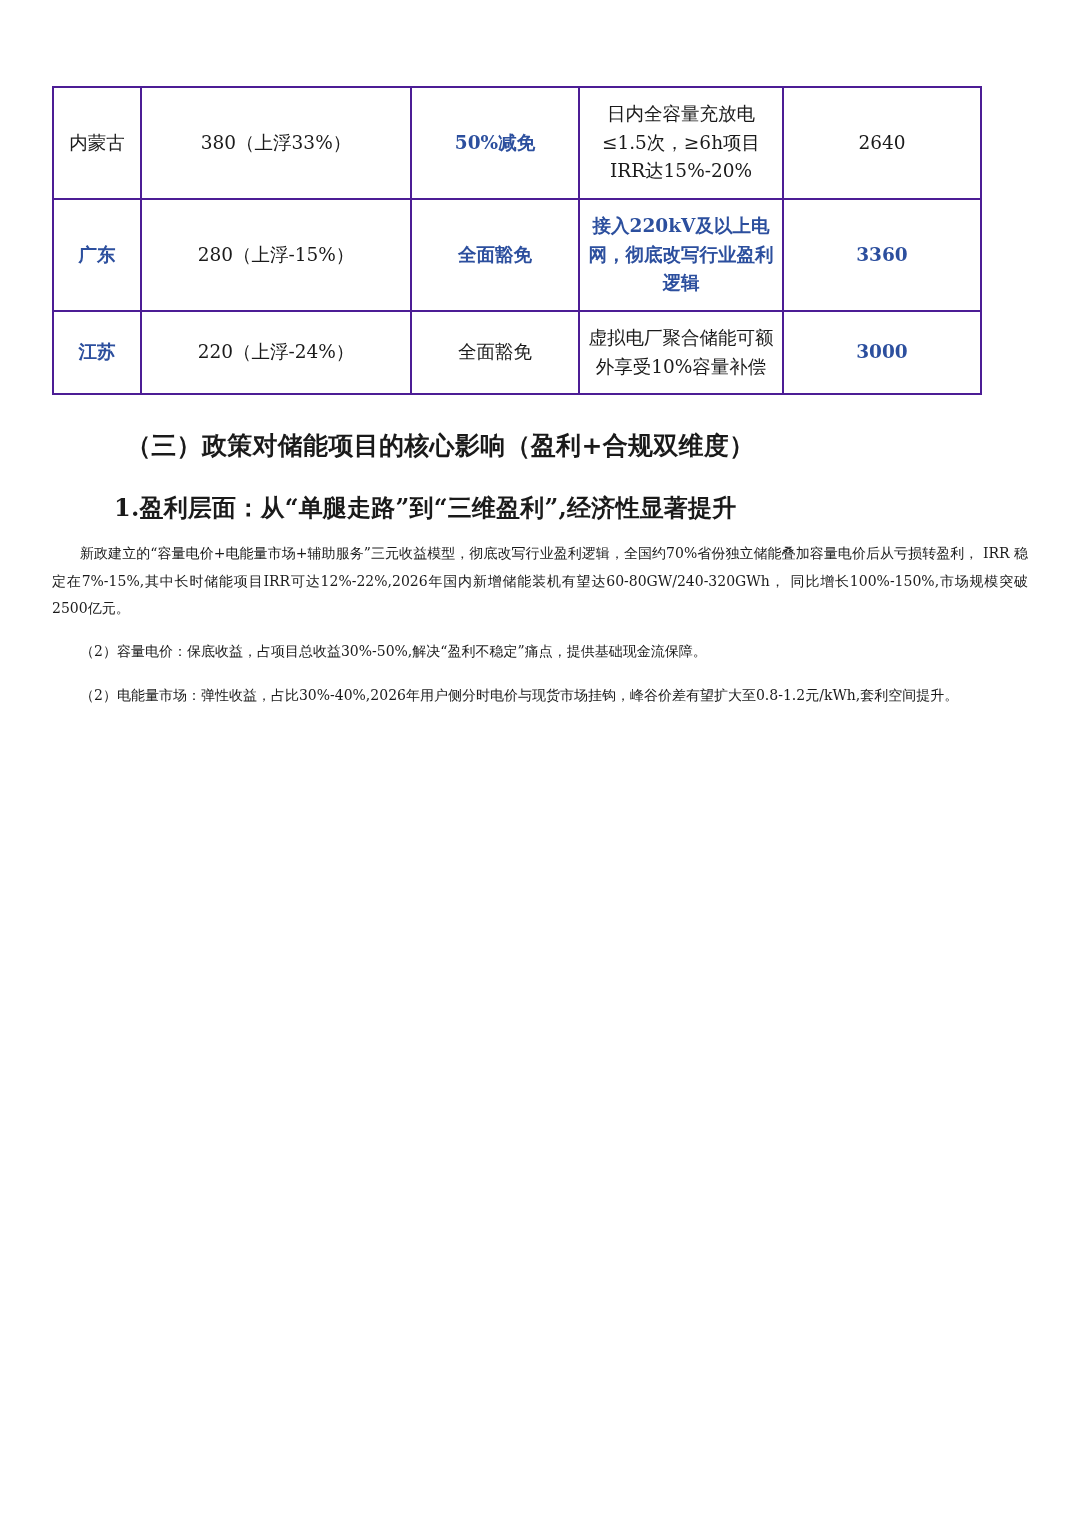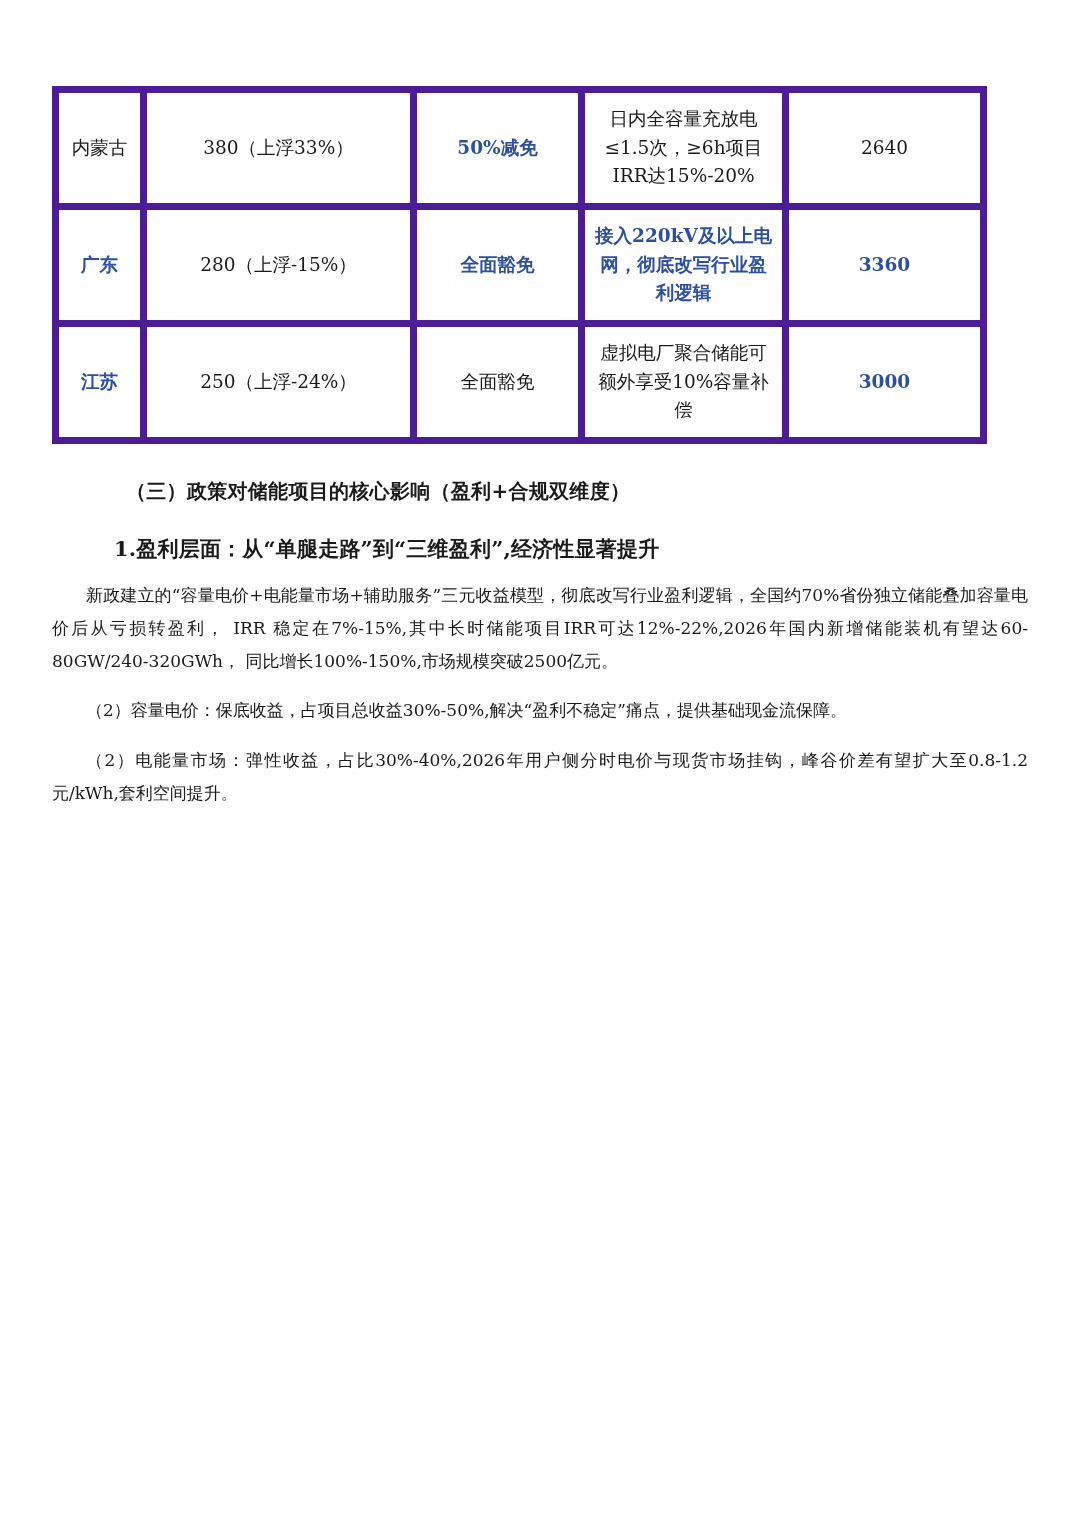--- a/index.html
+++ b/index.html
@@ -23,21 +23,21 @@
   }
 
   
   table.policy-table {
     border-collapse: collapse;
     width: 928px;
     margin: 26px 0 0 0;
     table-layout: fixed;
   }
   table.policy-table td {
-    border: 7px solid #4c1d95;
+    border: 2px solid #4c1d95;
     text-align: center;
     vertical-align: middle;
     font-size: 18.5px;
     line-height: 1.55;
     padding: 12px 8px;
     font-family: "DejaVu Serif", "Liberation Serif", serif;
   }
   .col-prov { width: 88px; }
   .col-price { width: 270px; }
   .col-exempt { width: 168px; }
@@ -48,35 +48,35 @@
   .cell-dark { color: #1a1a1a; }
 
   .req-cell {
     font-size: 18px;
     line-height: 1.62;
     padding: 10px 16px;
   }
 
   
   .h-section {
-    font-size: 20px;
+    font-size: 25px;
     font-weight: bold;
     margin: 34px 0 0 0;
     padding-left: 74px;
     letter-spacing: 0.3px;
   }
   .h-sub {
-    font-size: 21px;
+    font-size: 24px;
     font-weight: bold;
     margin: 30px 0 0 0;
     padding-left: 62px;
     letter-spacing: 0.2px;
   }
   p.body {
-    font-size: 17px;
+    font-size: 14px;
     line-height: 1.95;
     margin: 16px 0 0 0;
     text-align: justify;
     text-justify: inter-ideograph;
     text-indent: 2em;
   }
 </style>
 </head>
 <body>
 
@@ -100,21 +100,21 @@
       </tr>
       <tr>
         <td class="cell-blue">广东</td>
         <td class="cell-dark">280（上浮-15%）</td>
         <td class="cell-blue">全面豁免</td>
         <td class="req-cell cell-blue">接入220kV及以上电网，彻底改写行业盈利逻辑</td>
         <td class="cell-blue">3360</td>
       </tr>
       <tr>
         <td class="cell-blue">江苏</td>
-        <td class="cell-dark">250（上浮-24%）</td>
+        <td class="cell-dark">220（上浮-24%）</td>
         <td class="cell-dark">全面豁免</td>
         <td class="req-cell cell-dark">虚拟电厂聚合储能可额外享受10%容量补偿</td>
         <td class="cell-blue">3000</td>
       </tr>
     </tbody>
   </table>
 
   <div class="h-section">（三）政策对储能项目的核心影响（盈利+合规双维度）</div>
 
   <div class="h-sub">1.盈利层面：从“单腿走路”到“三维盈利”,经济性显著提升</div>

